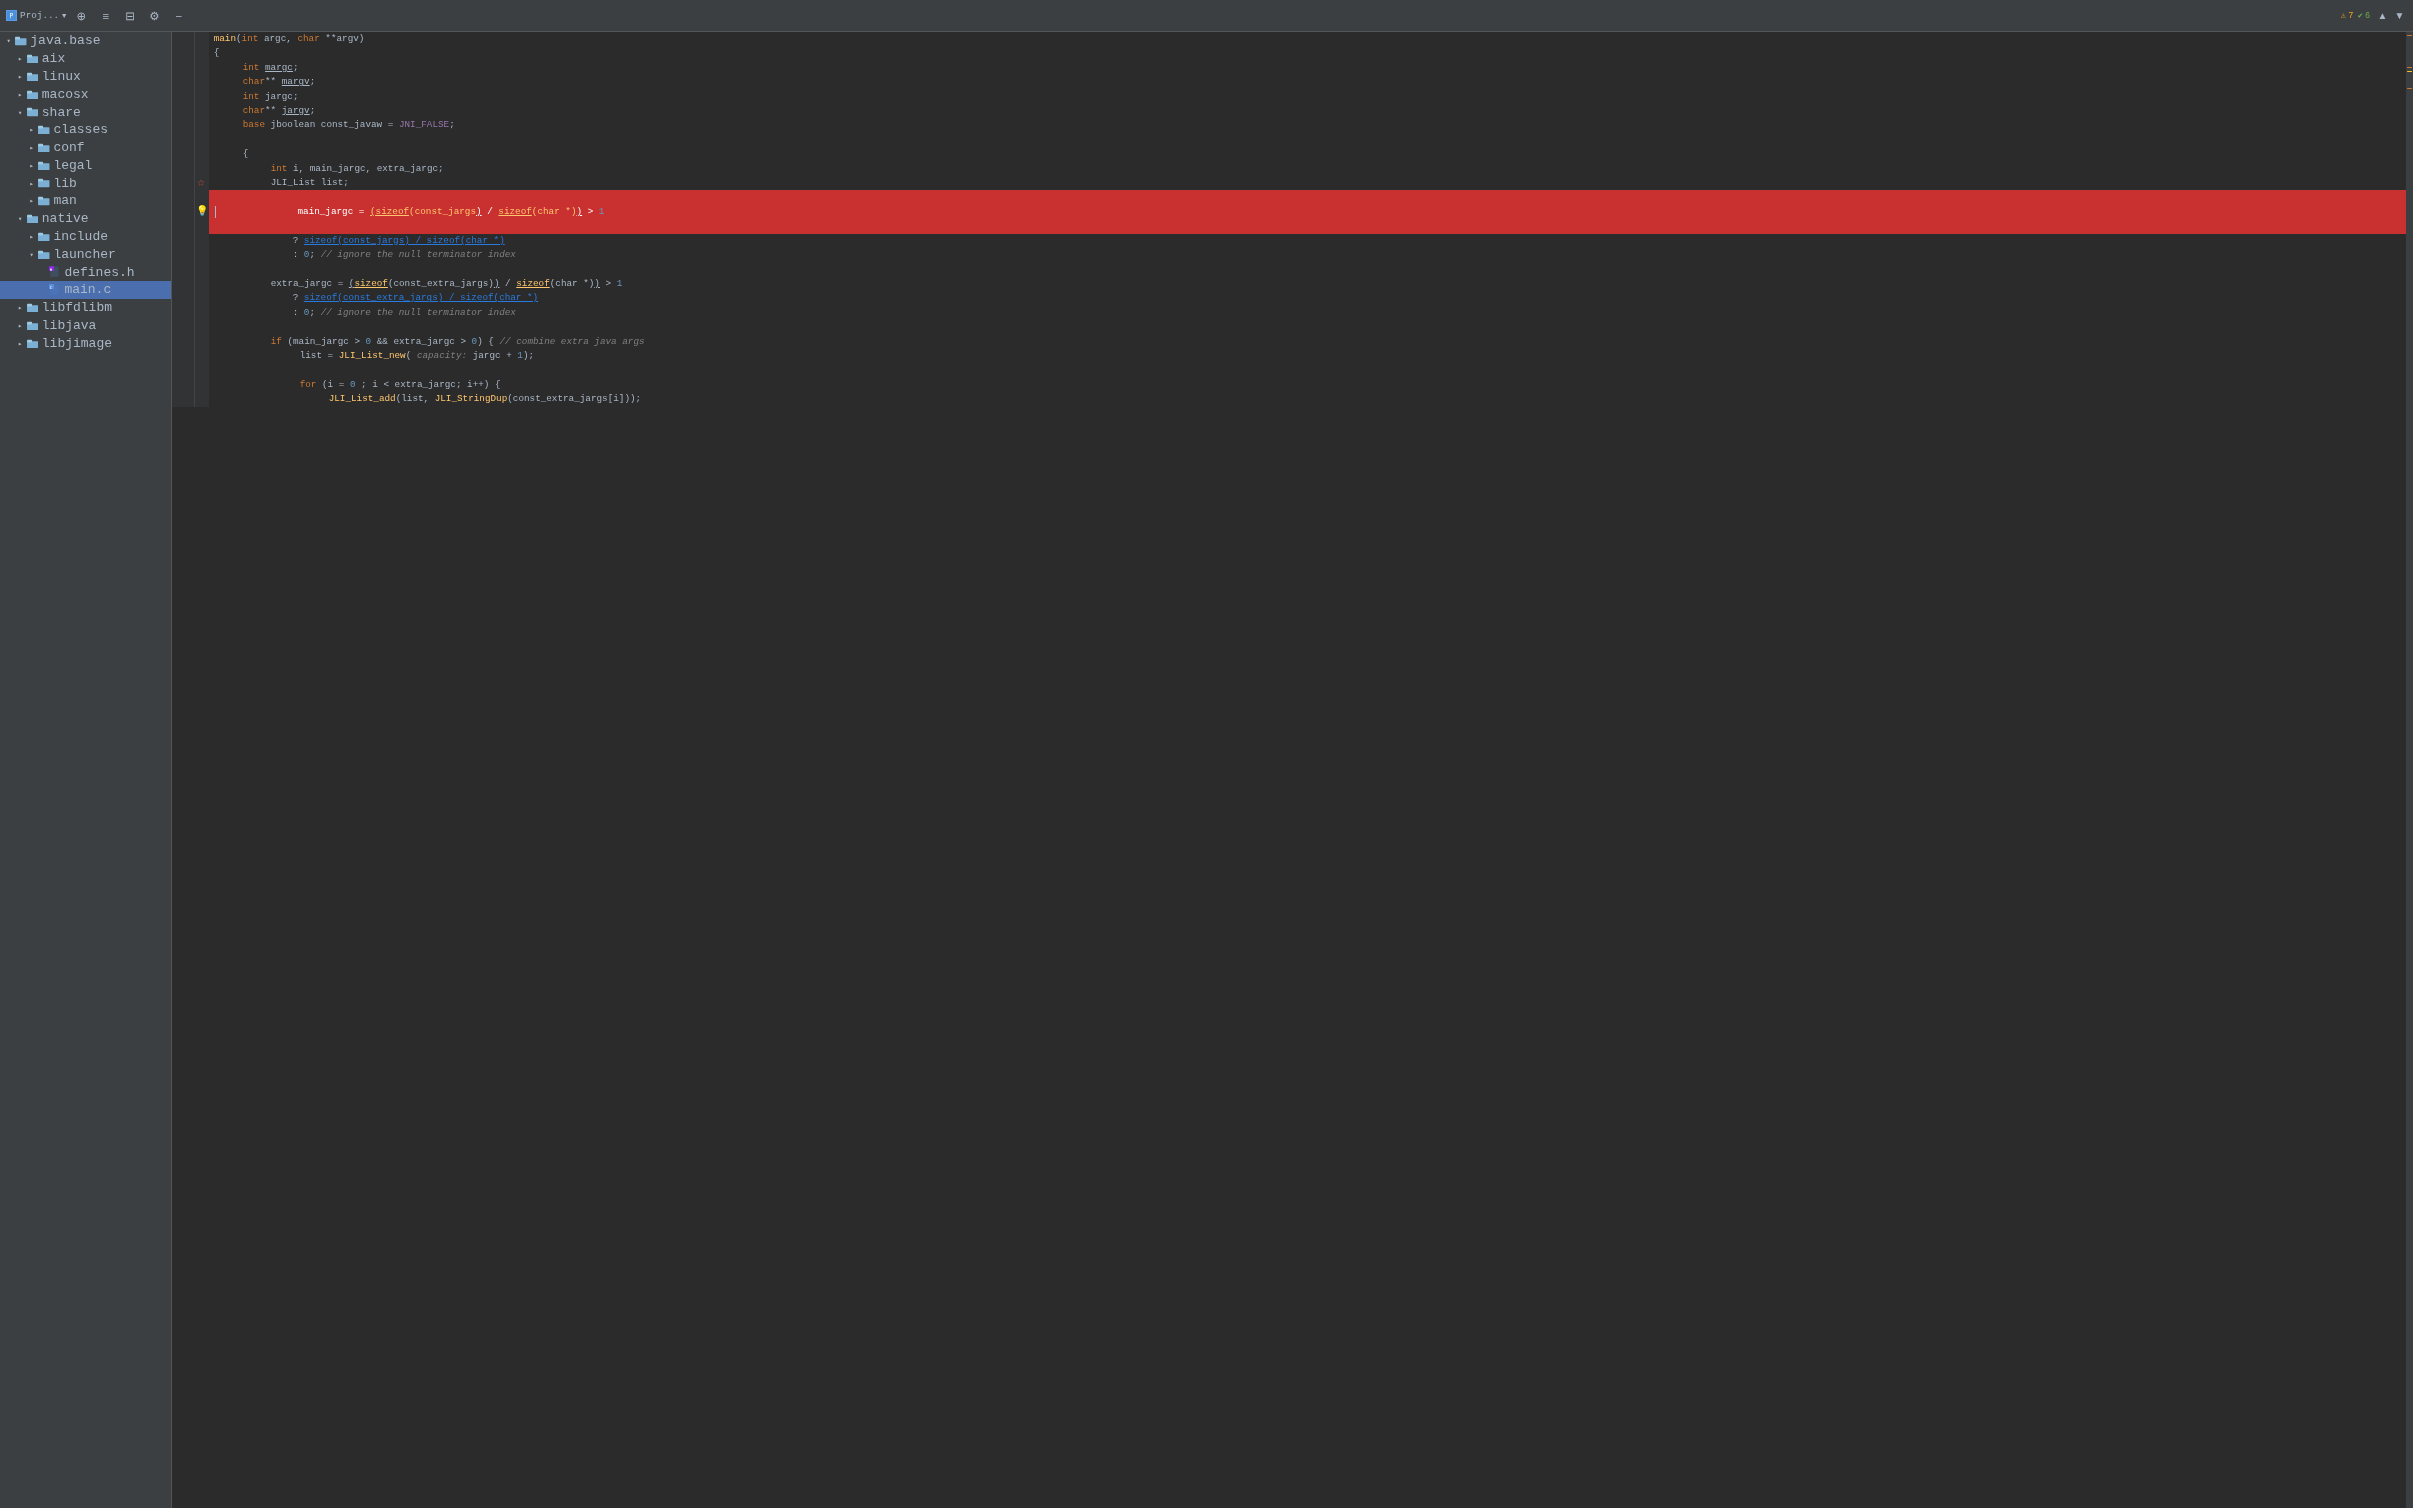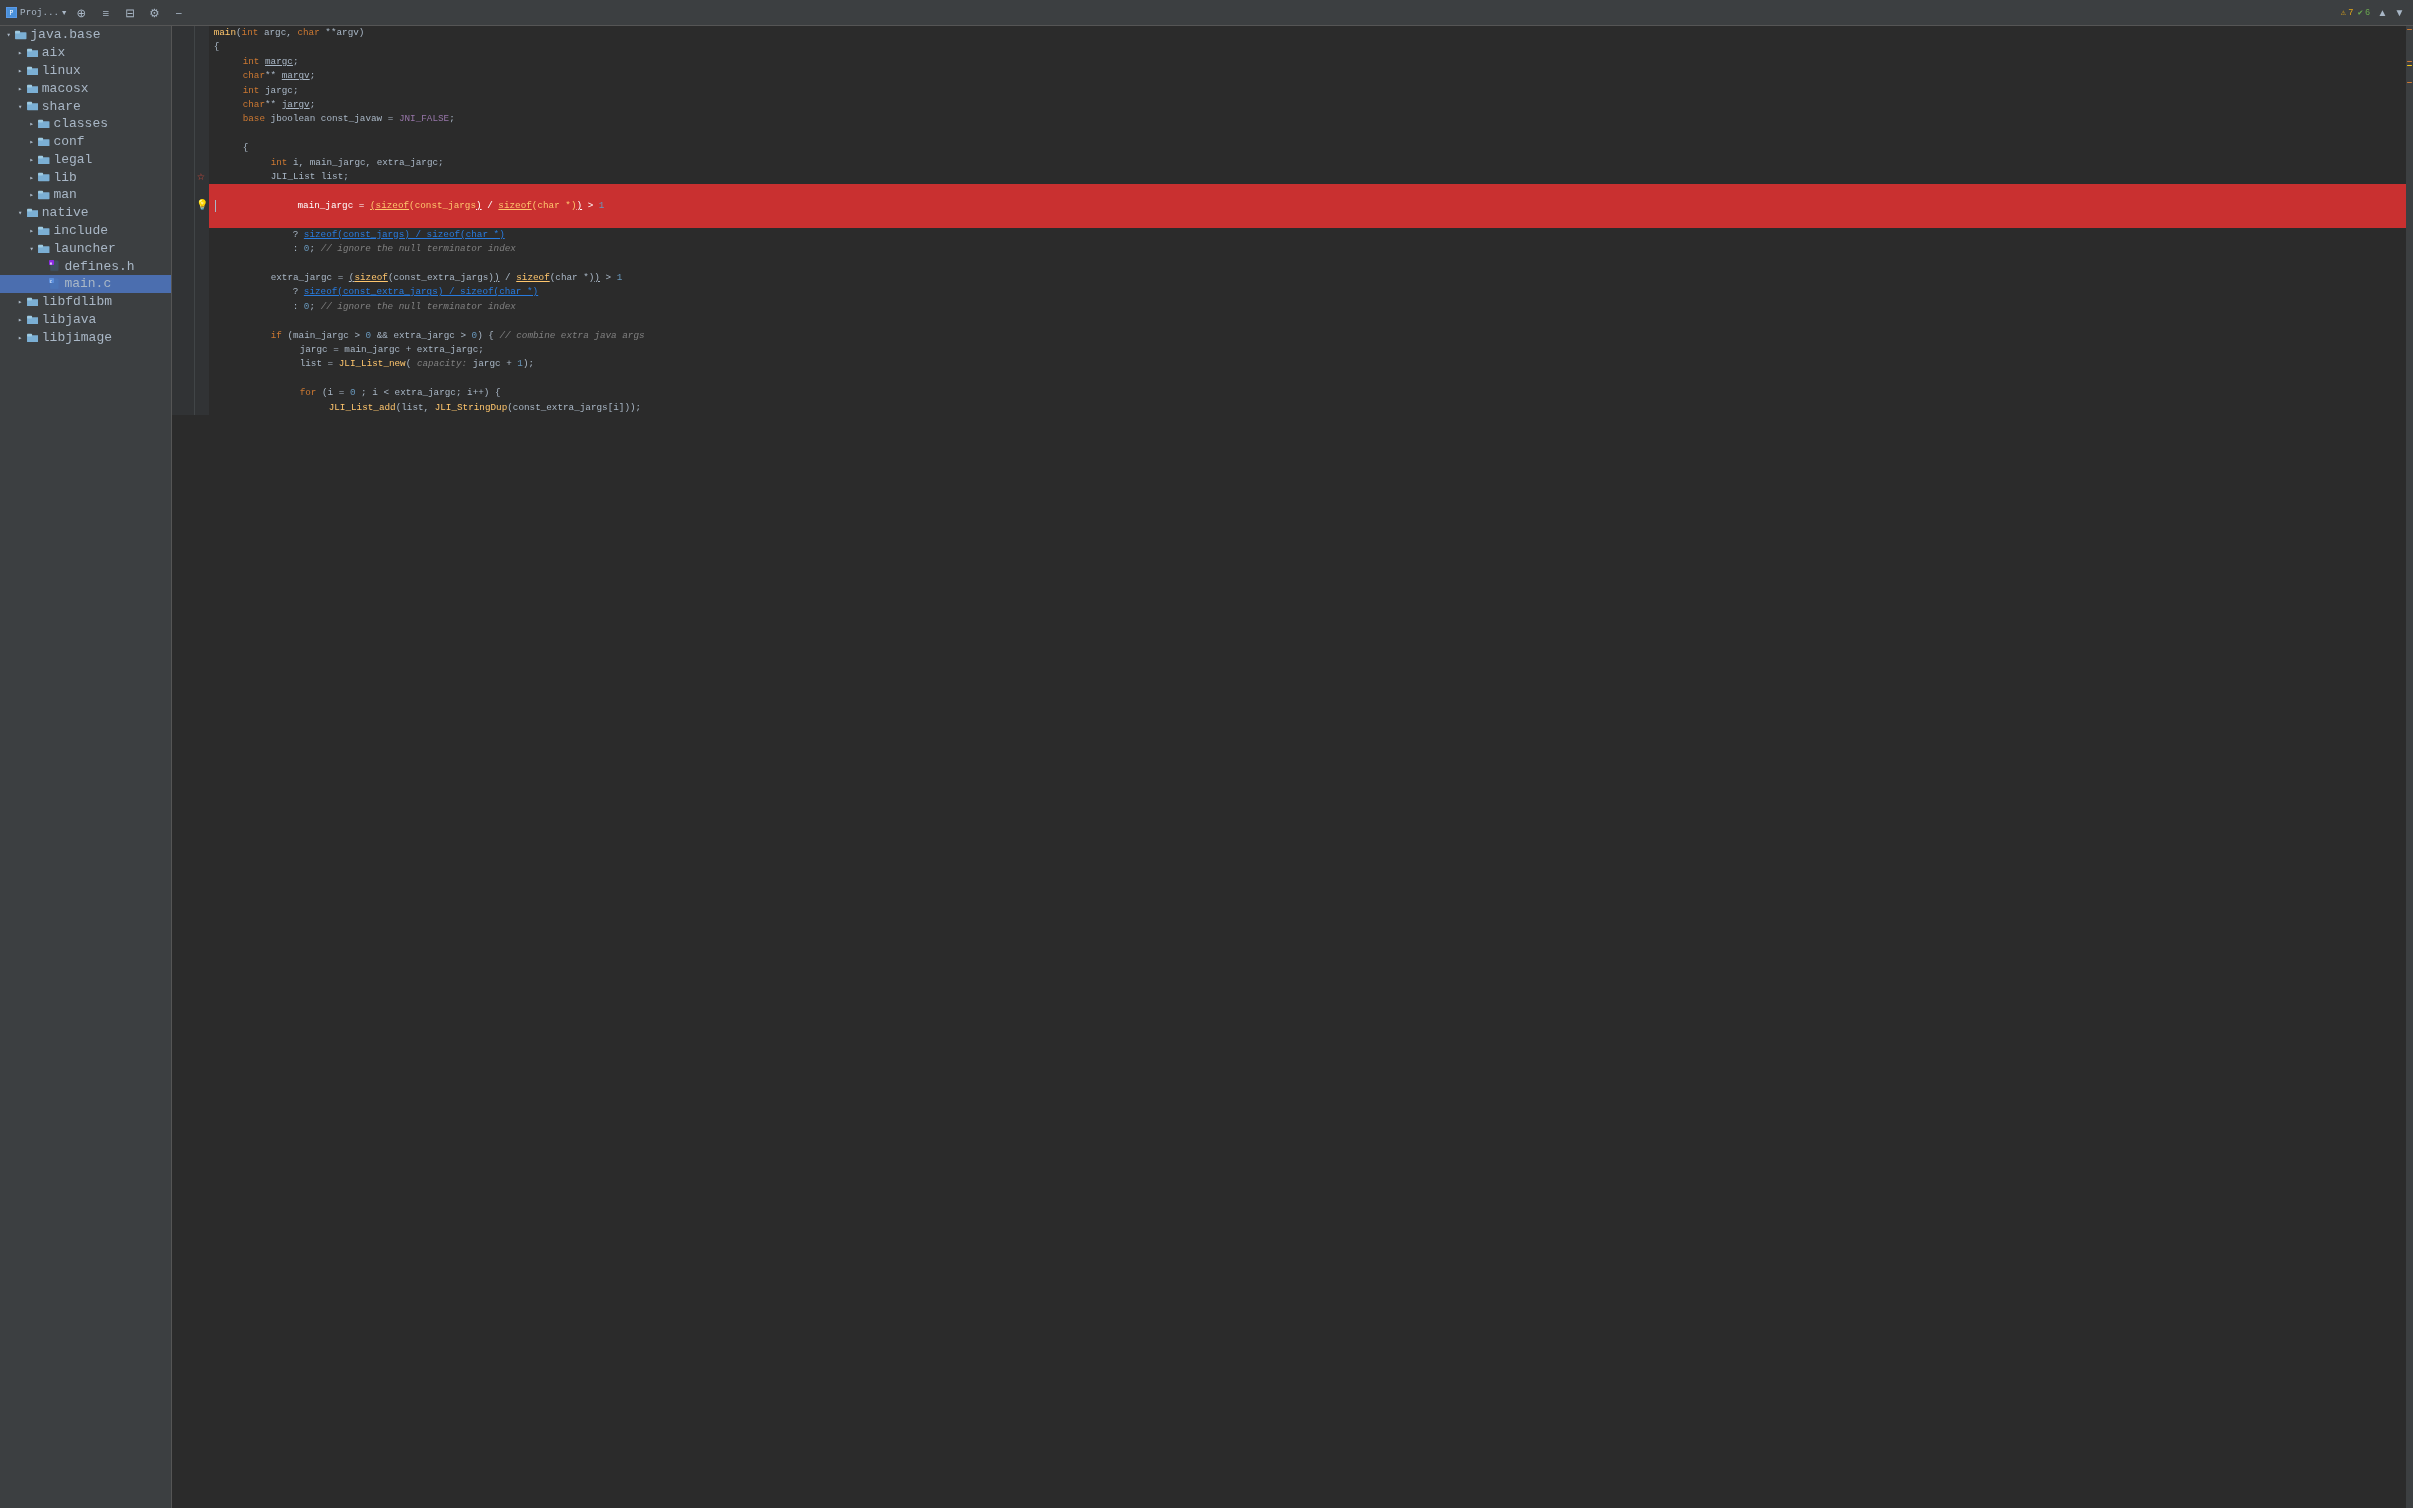--- a/index.html
+++ b/index.html
@@ -11,21 +11,21 @@
       display: flex;
       flex-direction: column;
       height: 100vh;
       overflow: hidden;
     }
 
     
     .toolbar {
       background: #3c3f41;
       border-bottom: 0.7px solid #555;
-      height: 26px;
+      height: 32px;
       display: flex;
       align-items: center;
       padding: 0 5.7px;
       gap: 5.7px;
       flex-shrink: 0;
     }
     .toolbar-project {
       display: flex;
       align-items: center;
       gap: 2.9px;
@@ -646,27 +646,20 @@
         </div>
 
         <div class="code-line">
           <div class="line-gutter"></div>
           <div class="line-margin"></div>
           <div class="line-text">
             <span style="padding-left:57px;"></span><span class="kw">if</span><span> (main_jargc &gt; </span><span class="num">0</span><span> &amp;&amp; extra_jargc &gt; </span><span class="num">0</span><span>) { </span><span class="cmt">// combine extra java args</span>
           </div>
         </div>
 
-        <div class="code-line">
-          <div class="line-gutter"></div>
-          <div class="line-margin"></div>
-          <div class="line-text">
-            <span style="padding-left:86px;"></span><span>jargc = main_jargc + extra_jargc;</span>
-          </div>
-        </div>
 
         <div class="code-line">
           <div class="line-gutter"></div>
           <div class="line-margin"></div>
           <div class="line-text">
             <span style="padding-left:86px;"></span><span>list = </span><span class="fn">JLI_List_new</span><span>( </span><span class="cmt">capacity:</span><span> jargc + </span><span class="num">1</span><span>);</span>
           </div>
         </div>
 
         <div class="code-line">

